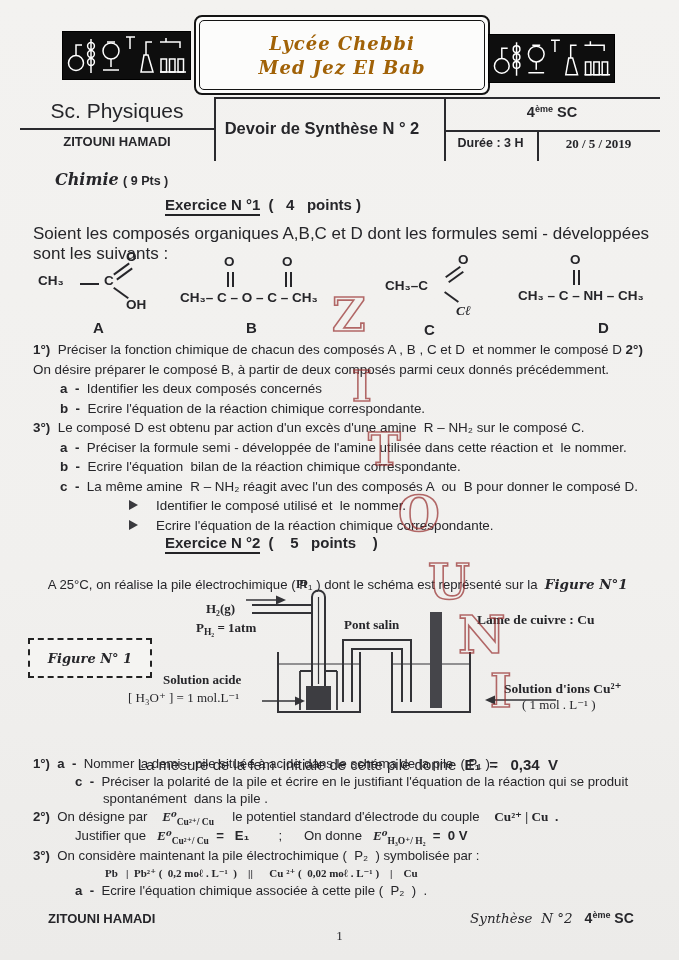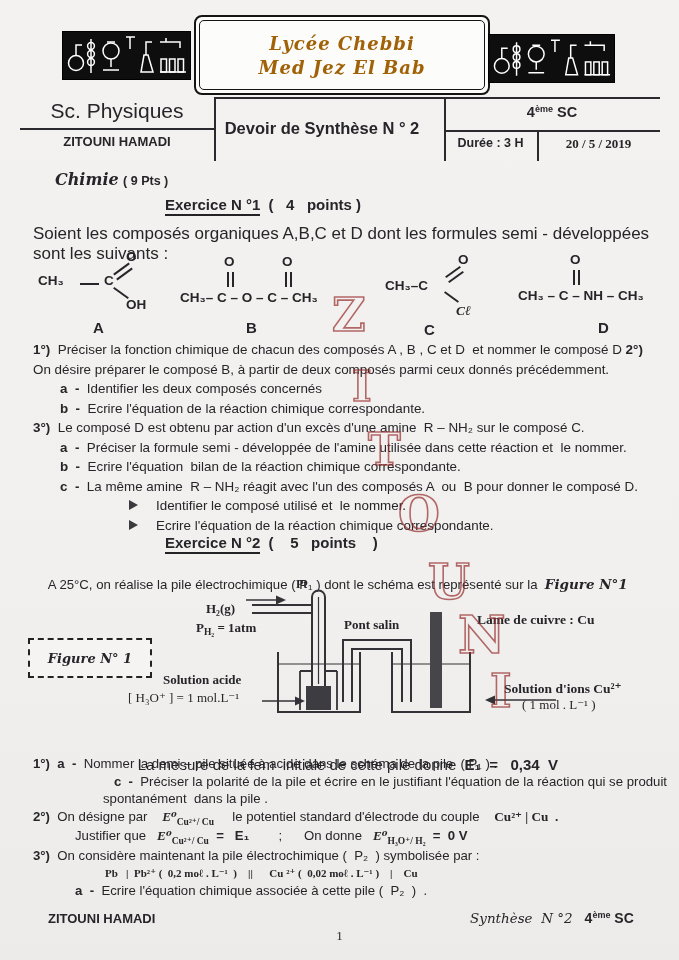--- a/index.html
+++ b/index.html
@@ -233,21 +233,21 @@
   <span class="figlab" style="left:128px;top:690px;font-weight:400;">[ H₃O⁺ ] = 1 mol.L⁻¹</span>
   <span class="figlab" style="left:504px;top:680px;font-size:13.5px;">Solution d'ions  Cu²⁺</span>
   <span class="figlab" style="left:522px;top:697px;font-weight:400;">(  1  mol . L⁻¹ )</span>
 
   <div class="abs pre" style="left:0;top:739px;width:679px;text-align:center;font-size:15px;">
     <span>La mesure de la fem  initiale de cette pile donne  </span><span class="b">E₁  =   0,34  V</span>
   </div>
 
   <div class="rows rows2" style="left:33px;top:755px;width:634px;">
     <div class="row"><span class="b">1°)  a  -  </span><span>Nommer la demi – pile située à acide dans le schéma de la pile  ( P₁ ) .</span></div>
-    <div class="row" style="padding-left:42px;text-align:right;"><span class="b">c  -  </span><span>Préciser la polarité de la pile et écrire en le justifiant l'équation de la réaction qui se produit</span></div>
+    <div class="row" style="padding-left:42px;"><span class="b">c  -  </span><span>Préciser la polarité de la pile et écrire en le justifiant l'équation de la réaction qui se produit</span></div>
     <div class="row" style="padding-left:70px;"><span>spontanément  dans la pile .</span></div>
     <div class="row"><span class="b">2°)  </span><span>On désigne par    </span><span class="e0">E⁰</span><span class="sub">Cu²⁺/ Cu</span><span>     le potentiel standard d'électrode du couple    </span><span class="b serif">Cu²⁺ | Cu  .</span></div>
     <div class="row" style="padding-left:42px;"><span>Justifier que   </span><span class="e0">E⁰</span><span class="sub">Cu²⁺/ Cu</span><span class="b">  =   E₁</span><span>        ;      On donne   </span><span class="e0">E⁰</span><span class="sub">H₃O⁺/ H₂</span><span class="b">  =  0 V</span></div>
     <div class="row"><span class="b">3°)  </span><span>On considère maintenant la pile électrochimique (  P₂  ) symbolisée par :</span></div>
     <div class="row b serif" style="padding-left:72px;font-size:11px;"><span>Pb   |  Pb²⁺ (  0,2 moℓ . L⁻¹  )    ||      Cu ²⁺ (  0,02 moℓ . L⁻¹ )    |    Cu</span></div>
     <div class="row" style="padding-left:42px;"><span class="b">a  -  </span><span>Ecrire l'équation chimique associée à cette pile (  P₂  )  .</span></div>
   </div>
 
   <div class="abs b" style="left:48px;top:911px;font-size:13px;">ZITOUNI HAMADI</div>
   <div class="abs" style="left:470px;top:909px;">

